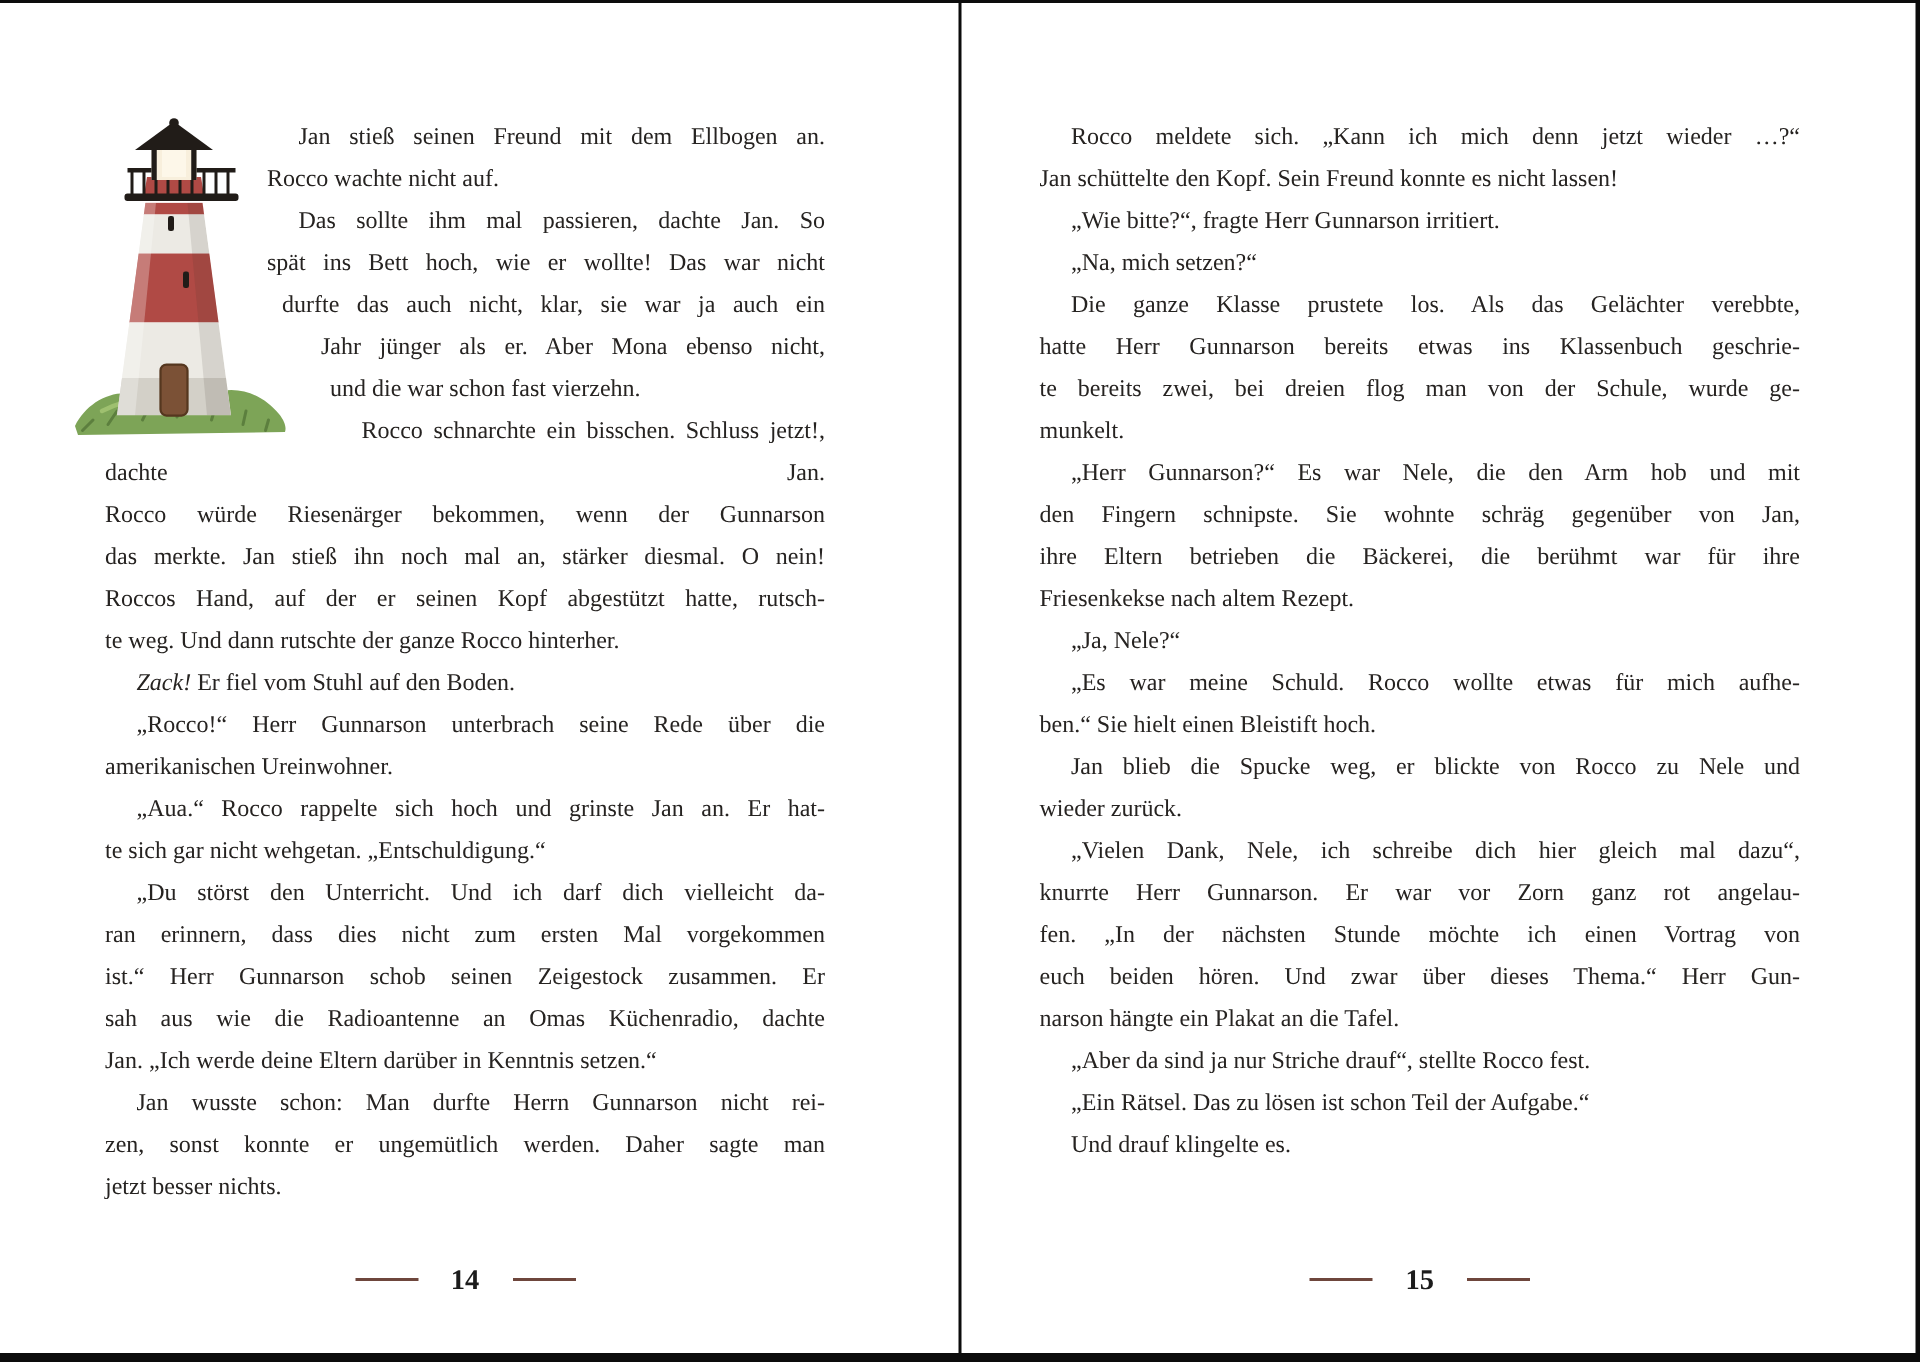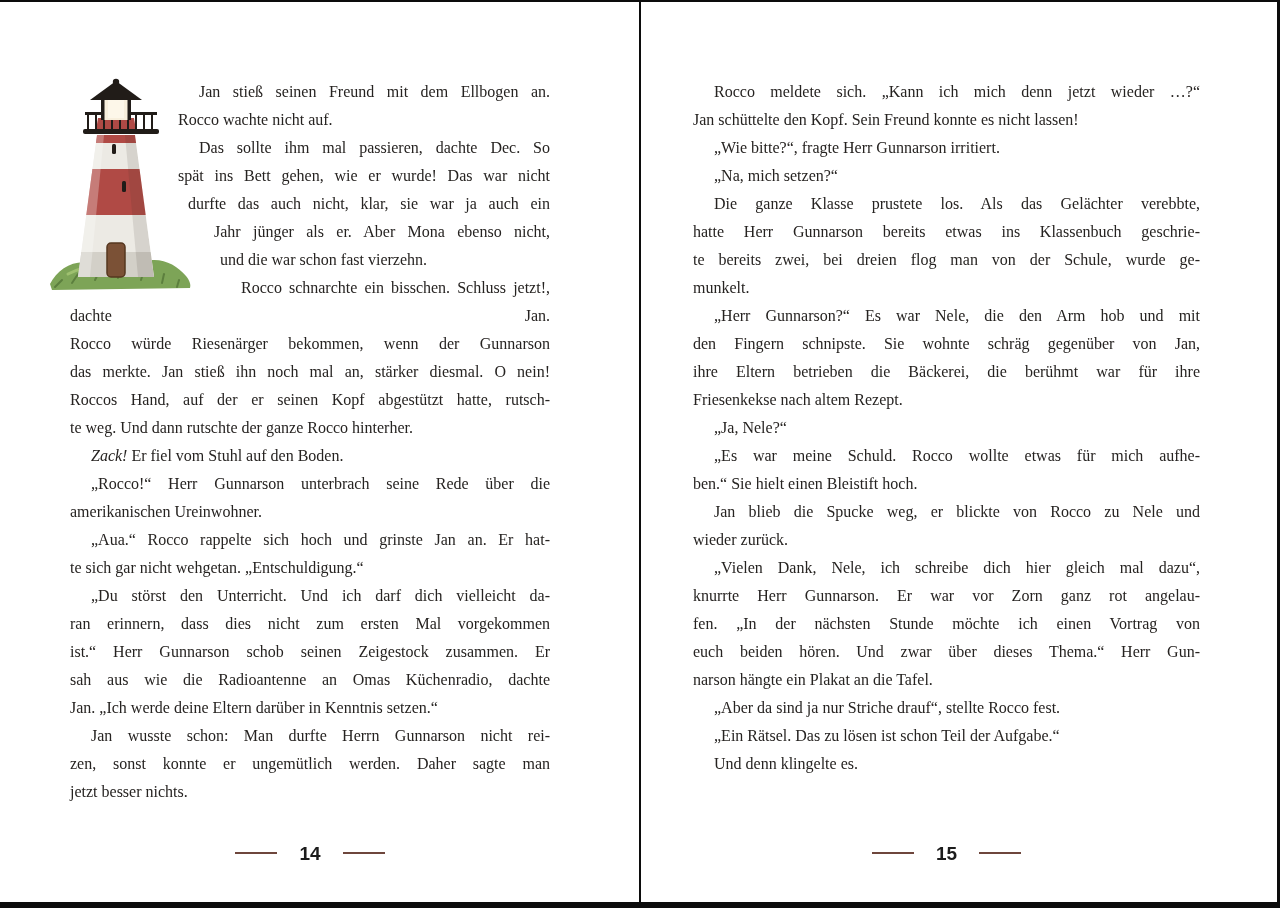--- a/index.html
+++ b/index.html
@@ -63,21 +63,21 @@
     justify-content: center;
     gap: 22px;
   }
   .pagenum .rule {
     display: inline-block;
     width: 42px;
     height: 2px;
     background: var(--rule-color, #6e463c);
   }
   .pagenum .num {
-    font-family: Liberation Sans, sans-serif;
+    font-family: Liberation Serif, serif;
     font-weight: 700;
     font-size: 19px;
     color: var(--pagenum-color, #1c1c1c);
     line-height: 1;
   }
 </style>
 </head>
 <body>
 
 <div class="spread">
@@ -146,22 +146,22 @@
 
           <path d="M68 3 L94 22 L42 22 Z" fill="var(--lh-dark)"></path>
           <circle cx="68" cy="4" r="3.2" fill="var(--lh-dark)"></circle>
         </svg>
       </figure>
     <div class="para">
           <div class="line first">Jan stieß seinen Freund mit dem Ellbogen an.</div>
           <div class="line last">Rocco wachte nicht auf.</div>
         </div>
         <div class="para">
-          <div class="line first">Das sollte ihm mal passieren, dachte Dec. So</div>
-          <div class="line">spät ins Bett gehen, wie er wurde! Das war nicht</div>
+          <div class="line first">Das sollte ihm mal passieren, dachte Jan. So</div>
+          <div class="line">spät ins Bett hoch, wie er wollte! Das war nicht</div>
           <div class="line">durfte das auch nicht, klar, sie war ja auch ein</div>
           <div class="line">Jahr jünger als er. Aber Mona ebenso nicht,</div>
           <div class="line last">und die war schon fast vierzehn.</div>
         </div>
         <div class="para">
           <div class="line first">Rocco schnarchte ein bisschen. Schluss jetzt!, dachte Jan.</div>
           <div class="line">Rocco würde Riesenärger bekommen, wenn der Gunnarson</div>
           <div class="line">das merkte. Jan stieß ihn noch mal an, stärker diesmal. O nein!</div>
           <div class="line">Roccos Hand, auf der er seinen Kopf abgestützt hatte, rutsch-</div>
           <div class="line last">te weg. Und dann rutschte der ganze Rocco hinterher.</div>
@@ -239,21 +239,21 @@
           <div class="line">euch beiden hören. Und zwar über dieses Thema.“ Herr Gun-</div>
           <div class="line last">narson hängte ein Plakat an die Tafel.</div>
         </div>
         <div class="para">
           <div class="line first last">„Aber da sind ja nur Striche drauf“, stellte Rocco fest.</div>
         </div>
         <div class="para">
           <div class="line first last">„Ein Rätsel. Das zu lösen ist schon Teil der Aufgabe.“</div>
         </div>
         <div class="para">
-          <div class="line first last">Und denn klingelte es.</div>
+          <div class="line first last">Und drauf klingelte es.</div>
         </div>
       </div>
     <div class="pagenum">
       <span class="rule"></span>
       <span class="num">15</span>
       <span class="rule"></span>
     </div>
   </section>
 </div>
 

